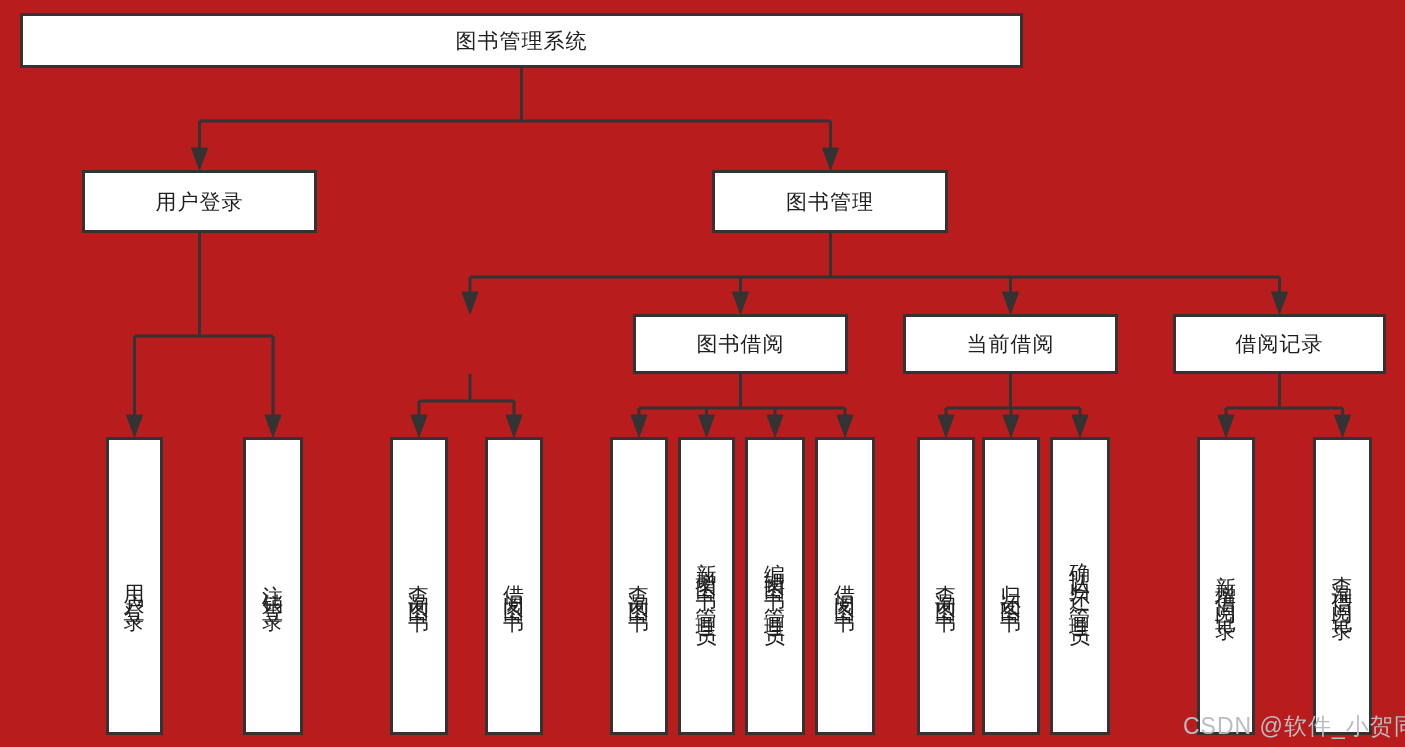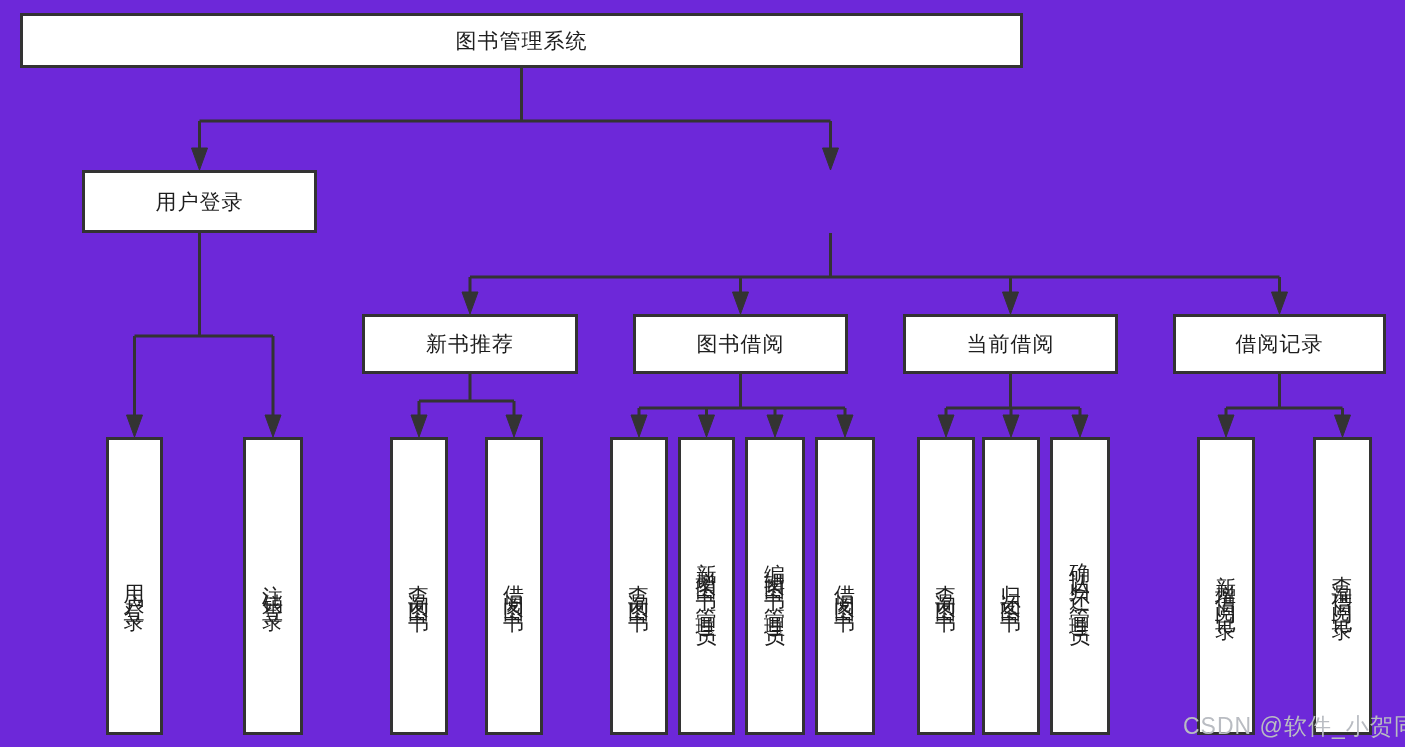--- a/index.html
+++ b/index.html
@@ -5,21 +5,21 @@
   html, body {
     margin: 0;
     padding: 0;
     background: #ffffff;
     font-family: "Liberation Sans", sans-serif;
   }
   #canvas {
     position: relative;
     width: 1405px;
     height: 747px;
-    background: #6d28d9;
+    background: #b91c1c;
     overflow: hidden;
   }
   .node {
     position: absolute;
     box-sizing: border-box;
     background: #ffffff;
     border: 3px solid #333333;
     display: flex;
     align-items: center;
     justify-content: center;
@@ -104,24 +104,24 @@
     <polygon points="1334.5,415 1350.5,415 1342.5,437"></polygon>
   </svg>
 
   <div class="node" style="left:20px;top:13px;width:1003px;height:55px">
     <span>图书管理系统</span>
   </div>
 
   <div class="node" style="left:82px;top:170px;width:235px;height:63px">
     <span>用户登录</span>
   </div>
+  <div class="node" style="left:712px;top:170px;width:236px;height:63px">
+    <span>图书管理</span>
+  </div>
 
-  <div class="node" style="left:362px;top:314px;width:216px;height:60px">
-    <span>新书推荐</span>
-  </div>
   <div class="node" style="left:633px;top:314px;width:215px;height:60px">
     <span>图书借阅</span>
   </div>
   <div class="node" style="left:1173px;top:314px;width:213px;height:60px">
     <span>借阅记录</span>
   </div>
   <div class="node" style="left:903px;top:314px;width:215px;height:60px">
     <span>当前借阅</span>
   </div>
 

